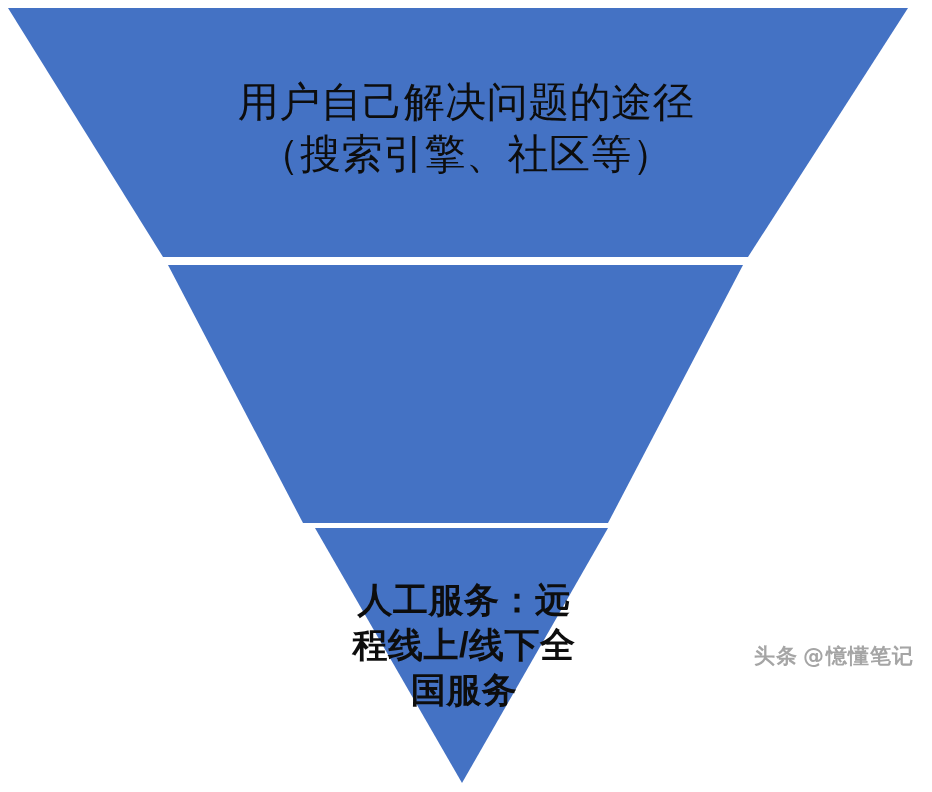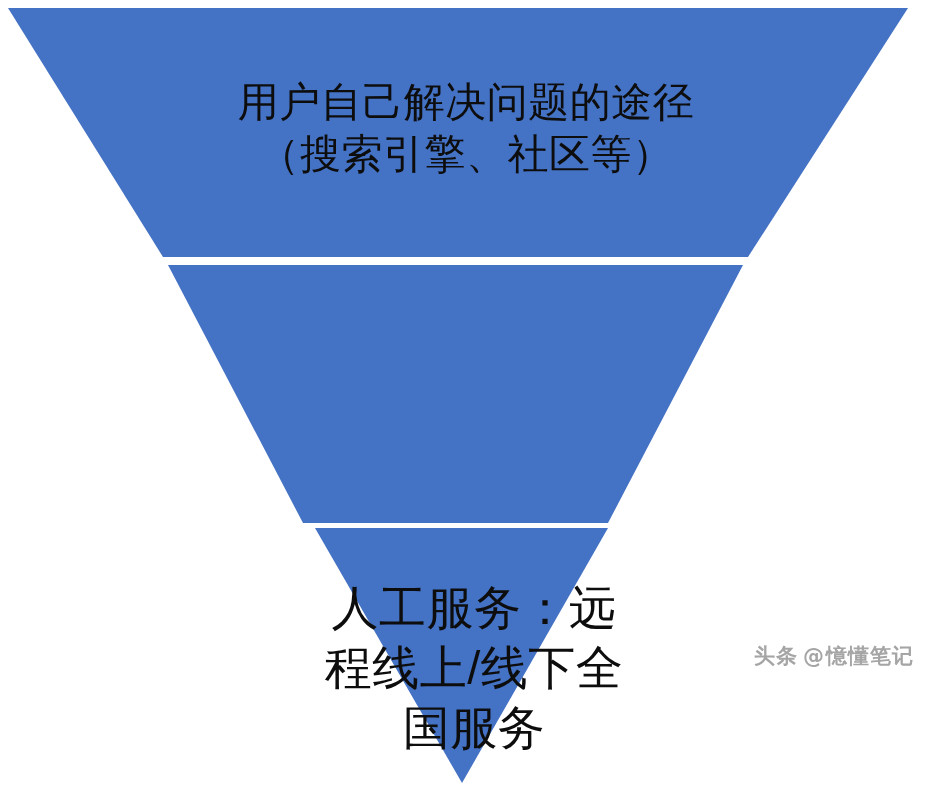--- a/index.html
+++ b/index.html
@@ -58,25 +58,26 @@
   #band-2-label {
     left: 246px;
     top: 316px;
     width: 440px;
     font-size: 37px;
     line-height: 1.28;
   }
 
   
   #band-3-label {
-    left: 294px;
+    left: 284px;
     top: 578px;
     width: 360px;
-    font-size: 47px;
+    font-size: 35px;
     line-height: 1.28;
+    font-weight: bold;
   }
 
   #watermark {
     position: absolute;
     right: 18px;
     bottom: 18px;
     font-size: 21px;
     font-weight: 700;
     color: #8c8c8c;
     opacity: 0.78;

